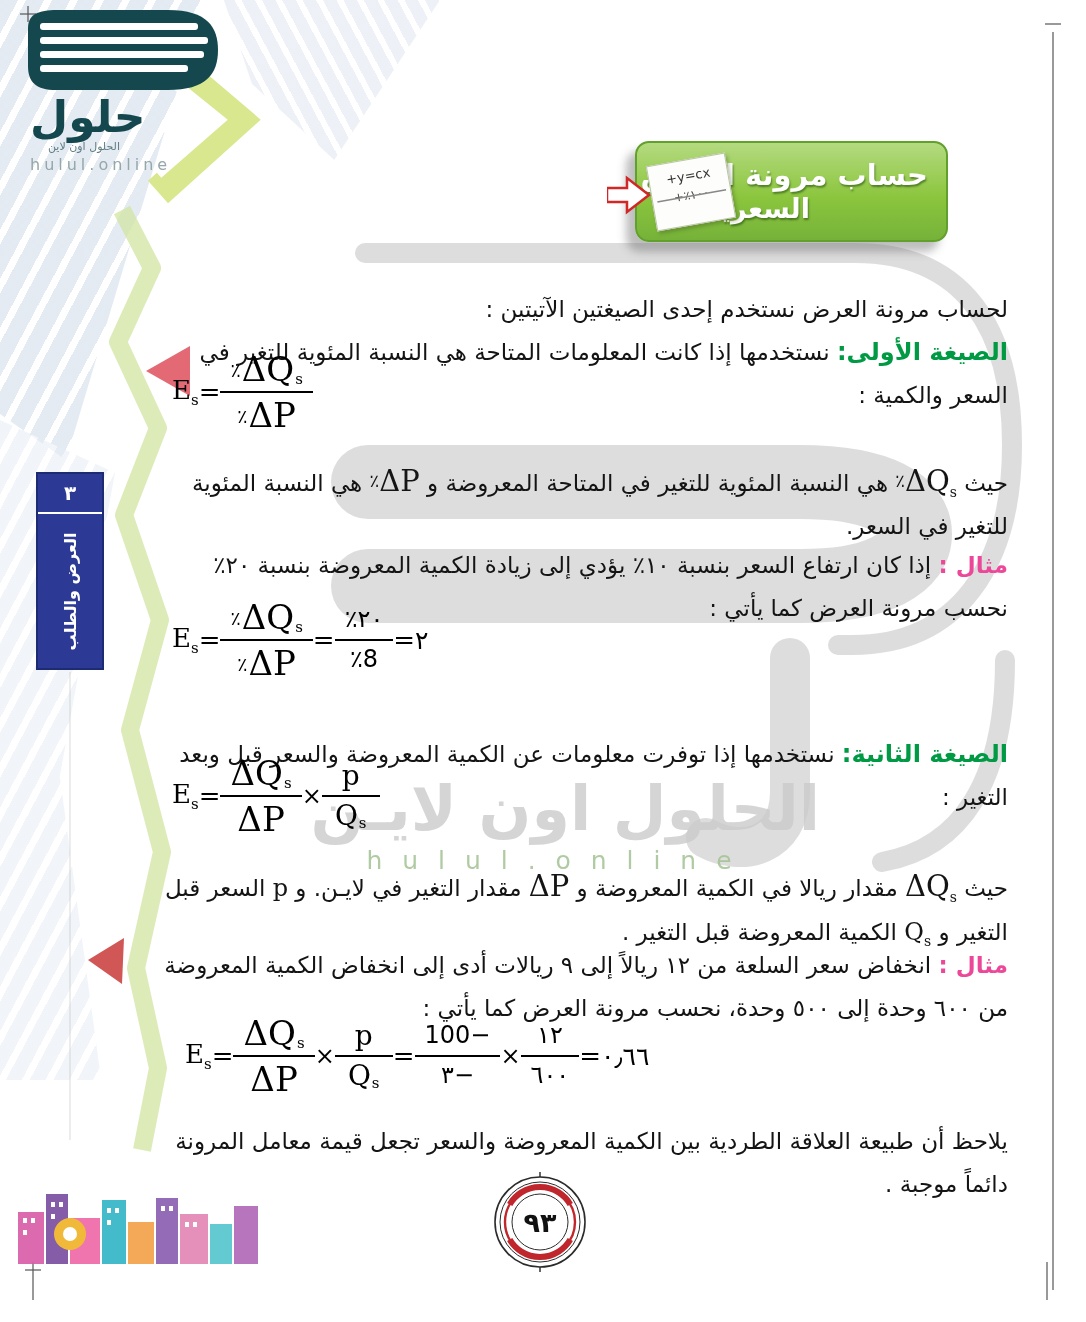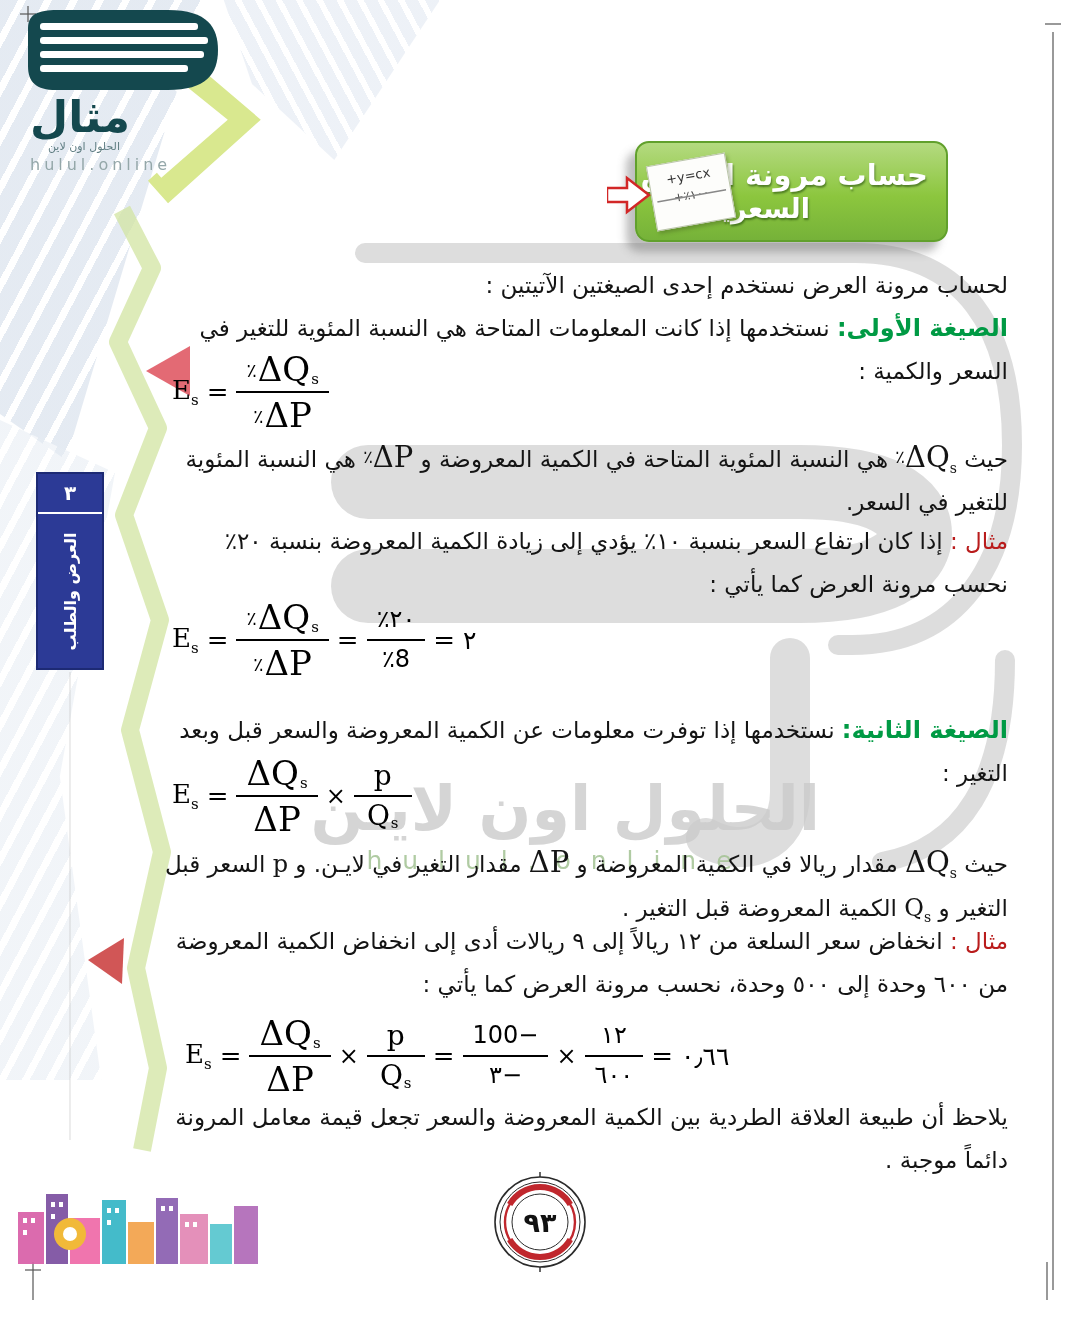--- a/index.html
+++ b/index.html
@@ -83,35 +83,35 @@
     height:40px; line-height:38px; text-align:center;
     color:#fff; font-size:20px; font-weight:bold; border-bottom:2px solid #ffffff;
   }
   .unit-label-wrap { flex:1; display:flex; align-items:center; justify-content:center; overflow:visible; }
   .unit-label { transform:rotate(-90deg); white-space:nowrap; color:#ffffff; font-size:16px; font-weight:bold; direction:rtl; }
 
   
   .blk {
     position:absolute; right:78px; width:852px; z-index:2;
     direction:rtl; text-align:right;
-    font-size:23px; line-height:1.85; color:#141414;
+    font-size:23px; line-height:1.85; color:#141414;margin-top:24px;
   }
   .green-label { color:#009a44; font-weight:bold; font-size:24px; }
-  .red-label   { color:#b91c1c; font-weight:normal; }
+  .red-label   { color:#ec4899; font-weight:bold; }
 
   .imath { direction:ltr; unicode-bidi:embed; display:inline-block; font-family:"DejaVu Serif","DejaVu Sans",serif; }
   .imath .delta { font-size:29px; line-height:1; }
   .imath sub { font-size:14px; }
   .imath .pct { font-size:18px; vertical-align:4px; }
   .lvar { font-size:24px; }
 
   
   .formula {
     position:absolute; direction:ltr; z-index:2;
-    display:flex; align-items:center; gap:8px;
+    display:flex; align-items:center; gap:0;
     font-family:"DejaVu Serif","DejaVu Sans",serif; color:#000;
   }
   .formula .lhs { font-size:26px; }
   .formula .lhs sub { font-size:15px; }
   .formula .eq { font-size:26px; }
   .frac { display:inline-flex; flex-direction:column; align-items:center; }
   .frac .top { border-bottom:2.4px solid #000; padding:0 10px 5px; display:flex; align-items:flex-end; justify-content:center; min-width:58px; }
   .frac .bot { padding:5px 10px 0; display:flex; align-items:flex-end; justify-content:center; }
   .delta-big { font-size:34px; line-height:1; }
   .fsub { font-size:15px; margin:0 0 -2px 1px; }
@@ -197,21 +197,21 @@
 <div class="hulul-logo">
   <svg width="210" height="96" viewBox="0 0 210 96">
     <path d="M 12 26 C 12 10 26 8 44 8 L 152 8 C 192 8 202 26 202 48 C 202 72 190 88 152 88 L 40 88 C 20 88 12 80 12 64 Z" fill="#14484e"></path>
     <g fill="#ffffff">
       <rect x="24" y="21" width="158" height="7" rx="3"></rect>
       <rect x="24" y="35" width="168" height="7" rx="3"></rect>
       <rect x="24" y="49" width="164" height="7" rx="3"></rect>
       <rect x="24" y="63" width="148" height="7" rx="3"></rect>
     </g>
   </svg>
-  <div class="hulul-word">مثال</div>
+  <div class="hulul-word">حلول</div>
   <div class="hulul-tagline">الحلول اون لاين</div>
   <div class="hulul-domain">hulul.online</div>
 </div>
 
 <div class="title-box">
   <svg class="titlebox-arrow" width="46" height="40" viewBox="0 0 46 40">
     <polygon points="0,13 20,13 20,3 42,20 20,37 20,27 0,27" fill="#ffffff" stroke="#d22727" stroke-width="2.5"></polygon>
   </svg>
   <div class="scribble-card">
     <svg width="70" height="4" style="position:absolute;left:4px;top:34px">
@@ -254,21 +254,21 @@
     <span class="bot">
         <span class="pct-f">٪</span>
         <span class="delta-big">ΔP</span>
       </span>
   </span>
 </div>
 
 <p class="blk" style="top:438px">
   <span>حيث</span>
   <span class="imath"><span class="pct">٪</span><span class="delta">ΔQ</span><sub>s</sub></span>
-  <span>هي النسبة المئوية المتاحة في الكمية المعروضة و</span>
+  <span>هي النسبة المئوية للتغير في المتاحة المعروضة و</span>
   <span class="imath"><span class="pct">٪</span><span class="delta">ΔP</span></span>
   <span>هي النسبة المئوية للتغير في السعر.</span>
 </p>
 
 <p class="blk" style="top:520px">
   <span class="red-label">مثال :</span>
   <span>إذا كان ارتفاع السعر بنسبة ١٠٪ يؤدي إلى زيادة الكمية المعروضة بنسبة ٢٠٪ نحسب مرونة العرض كما يأتي :</span>
 </p>
 
 <div class="formula" style="left:172px; top:600px">

